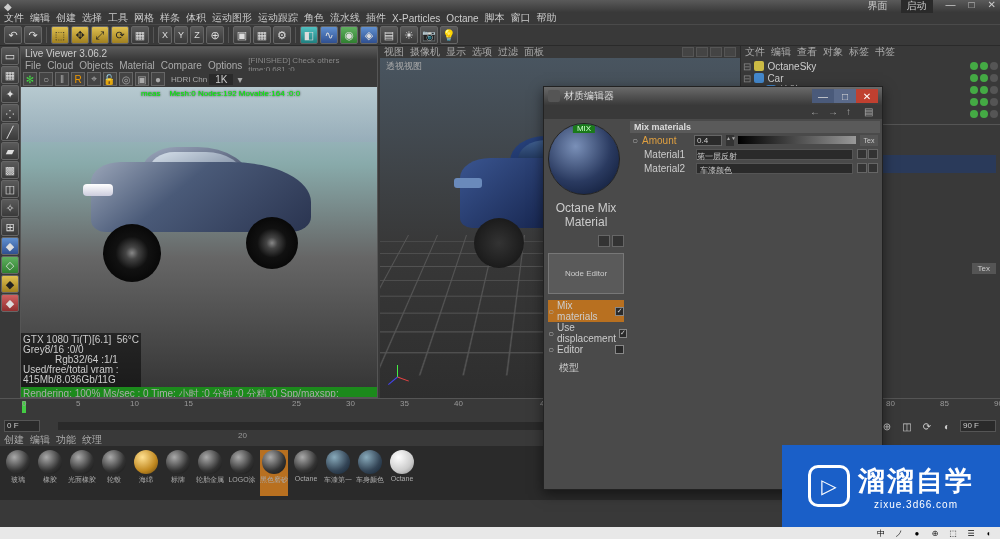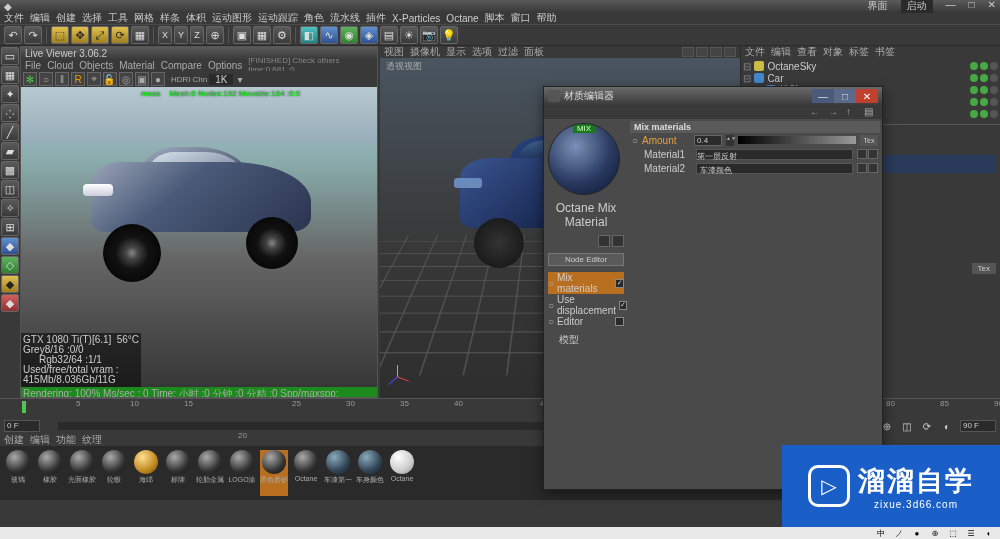--- a/index.html
+++ b/index.html
@@ -114,21 +114,21 @@
 .matwin .title .wb.min{background:#4a5a7a}
 .matwin .title .wb.max{background:#5a6a8a}
 .matwin .title .wb.cls{background:#c04030;color:#fff}
 .matwin .toolbar2{height:14px;background:#393939;display:flex;align-items:center;justify-content:flex-end;padding:0 4px;gap:4px}
 .matwin .toolbar2 .tb2{width:14px;height:12px;color:#aaa;font-size:10px;cursor:pointer}
 .matwin .body{flex:1;background:#4a4a4a;display:flex}
 .matwin .leftcol{width:84px;background:#4a4a4a;padding:4px;display:flex;flex-direction:column;gap:6px}
 .matwin .preview{width:72px;height:72px;border-radius:50%;background:radial-gradient(circle at 38% 32%,#7a90b8,#2a3a60 55%,#0a1530),repeating-conic-gradient(#888 0 25%,#aaa 0 50%) 50%/12px 12px;background-blend-mode:normal;border:1px solid #222;position:relative;overflow:hidden}
 .matwin .preview .mix{position:absolute;top:0;left:50%;transform:translateX(-50%);background:#1a7a1a;color:#cfc;font-size:8px;padding:0 4px}
 .matwin .matname{font-size:12px;color:#ccc;text-align:center}
-.matwin .nodebtn{background:#5a5a5a;border:1px solid #777;color:#ccc;font-size:8px;padding:1px 4px;cursor:pointer;text-align:center}
+.matwin .nodebtn{background:#5a5a5a;border:1px solid #777;color:#ccc;font-size:8px;padding:15px 4px;cursor:pointer;text-align:center}
 .matwin .chkrow{display:flex;align-items:center;gap:3px;font-size:8px;color:#ccc}
 .matwin .chkrow .bul{color:#aaa}
 .matwin .rightcol{flex:1;background:#4a4a4a;padding:2px}
 .matwin .sect{background:#5a5a5a;color:#ddd;font-size:9px;padding:1px 4px;font-weight:bold}
 .matwin .prow{display:flex;align-items:center;height:14px;font-size:9px;color:#ccc;gap:4px;padding:0 2px}
 .matwin .prow .lab{width:48px}
 .matwin .prow .lab.o{color:#e0a040}
 .matwin .prow .val{width:28px;height:11px;background:#2a2a2a;border:1px solid #666;font-size:8px;color:#ccc;padding:0 2px}
 .matwin .prow .spin{width:8px;height:11px;background:#333;display:flex;flex-direction:column;font-size:5px;color:#aaa}
 .matwin .prow .slider{flex:1;height:8px;background:linear-gradient(90deg,#000,#999);position:relative}
@@ -257,21 +257,21 @@
             <div class="win"></div>
             <div class="body"></div>
           <div class="head"></div>
           <div class="wl f"></div>
             <div class="wl r"></div>
         </div>
       </div>
       <div class="ovtxt" style="top:2px;left:120px">meas    Mesh:0 Nodes:192 Movable:164 :0:0</div>
       <div class="ovbox" style="bottom:10px">
         <div><span>GTX 1080 Ti(T)[6.1]</span> <span style="float:right">56°C</span></div>
-        <div><span>Grey8/16 :0/0</span> <span style="margin-left:16px">Rgb32/64 :1/1</span></div>
+        <div><span>Grey8/16 :0/0</span> <span style="margin-left:32px">Rgb32/64 :1/1</span></div>
         <div>Used/free/total vram : 415Mb/8.036Gb/11G</div>
       </div>
       <div class="pbar">
         <div class="fill"></div>
         <span>Rendering: 100%   Ms/sec : 0  Time: 小时 :0 分钟 :0 分精 :0  Spp/maxspp: 128/128   Tri: 0.549k   Mesh: 164 Hair: 0</span>
       </div>
     </div>
   </div>
 
   <div class="vport">

